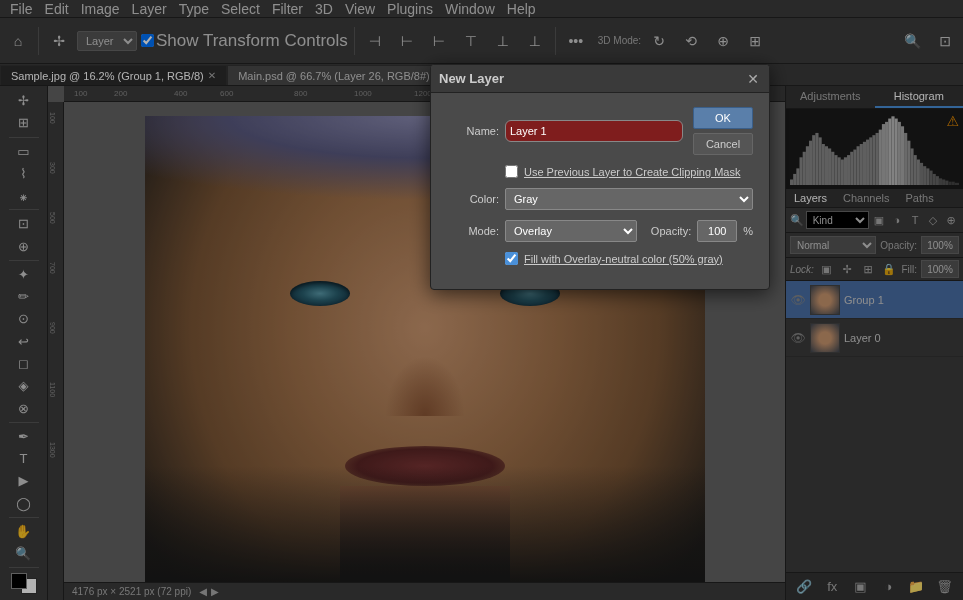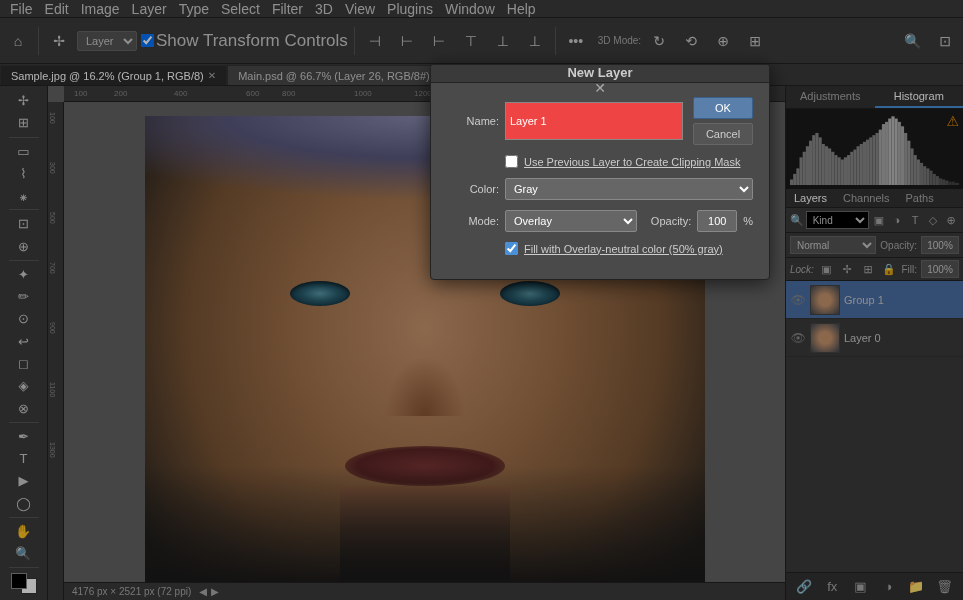--- a/index.html
+++ b/index.html
@@ -497,29 +497,28 @@
       position: absolute;
       top: 64px;
       left: 430px;
       width: 340px;
       background: #4a4a4a;
       border: 1px solid #222;
       border-radius: 4px;
       box-shadow: 0 4px 20px rgba(0,0,0,0.6);
     }
     #dialog-title-bar {
-      height: 18px;
+      height: 28px;
       background: #3a3a3a;
       border-radius: 4px 4px 0 0;
       display: flex;
       align-items: center;
       justify-content: space-between;
       padding: 0 8px;
       border-bottom: 1px solid #222;
-      flex-direction: column;
     }
     #dialog-title {
       font-size: 13px;
       color: #ccc;
       font-weight: bold;
     }
     #dialog-close {
       width: 16px;
       height: 16px;
       background: transparent;
@@ -542,27 +541,27 @@
     }
     .dialog-label {
       width: 52px;
       font-size: 11px;
       color: #ccc;
       text-align: right;
       flex-shrink: 0;
     }
     .dialog-input {
       flex: 1;
-      height: 38px;
-      background: #ef4444;
+      height: 22px;
+      background: #7f1d1d;
       border: 1px solid #888;
       color: #fff;
       font-size: 11px;
       padding: 0 4px;
-      border-radius: 0;
+      border-radius: 6px;
     }
     .dialog-ok {
       width: 60px;
       height: 22px;
       background: #5a7faa;
       border: 1px solid #3a5f8a;
       color: #fff;
       font-size: 11px;
       cursor: pointer;
       border-radius: 2px;
@@ -727,22 +726,22 @@
       <div style="position:absolute;top:2px;left:2px;width:16px;height:16px;background:#000;border:1px solid #888;"></div>
     </div>
   </div>
 
   <div id="canvas-area">
     <div id="ruler-h">
       <div class="h-ruler-content">
         <span class="ruler-tick" style="left:10px;">100</span>
         <span class="ruler-tick" style="left:50px;">200</span>
         <span class="ruler-tick" style="left:110px;">400</span>
-        <span class="ruler-tick" style="left:182px;">600</span>
-        <span class="ruler-tick" style="left:218px;">800</span>
+        <span class="ruler-tick" style="left:156px;">600</span>
+        <span class="ruler-tick" style="left:230px;">800</span>
         <span class="ruler-tick" style="left:290px;">1000</span>
         <span class="ruler-tick" style="left:350px;">1200</span>
         <span class="ruler-tick" style="left:410px;">1400</span>
       </div>
     </div>
     <div id="ruler-v">
       <span class="v-tick" style="top:10px;left:1px;writing-mode:vertical-rl;font-size:7px;">100</span>
       <span class="v-tick" style="top:60px;left:1px;writing-mode:vertical-rl;font-size:7px;">300</span>
       <span class="v-tick" style="top:110px;left:1px;writing-mode:vertical-rl;font-size:7px;">500</span>
       <span class="v-tick" style="top:160px;left:1px;writing-mode:vertical-rl;font-size:7px;">700</span>

